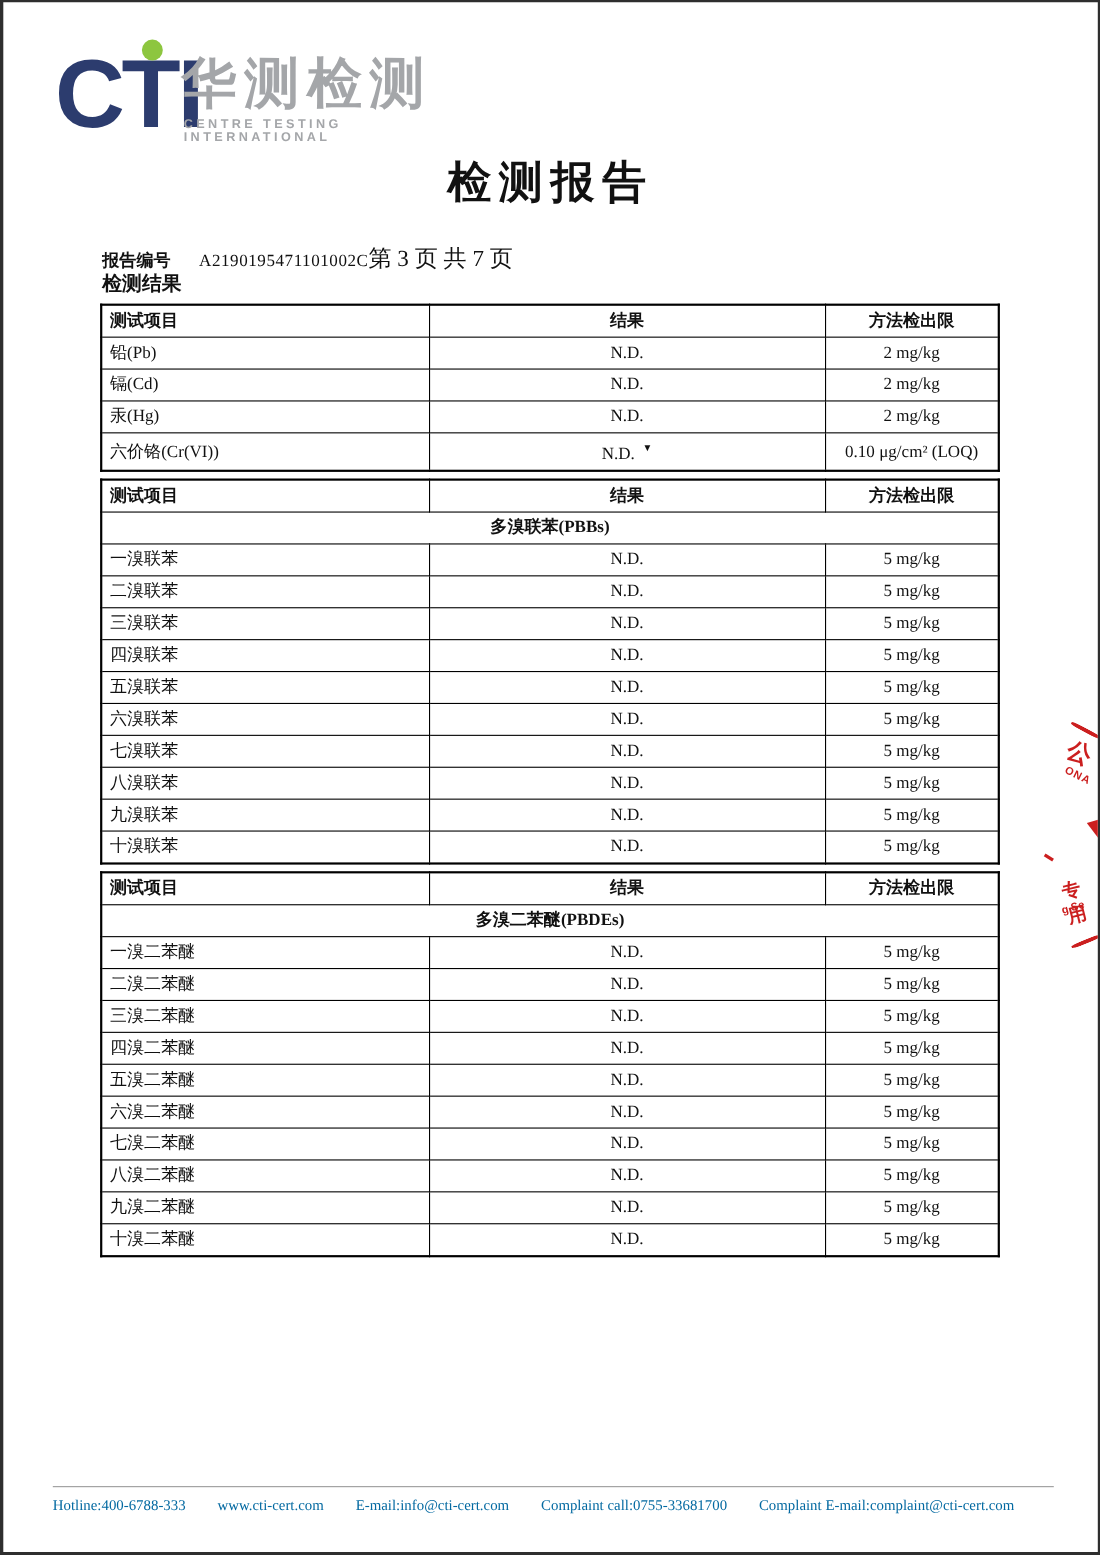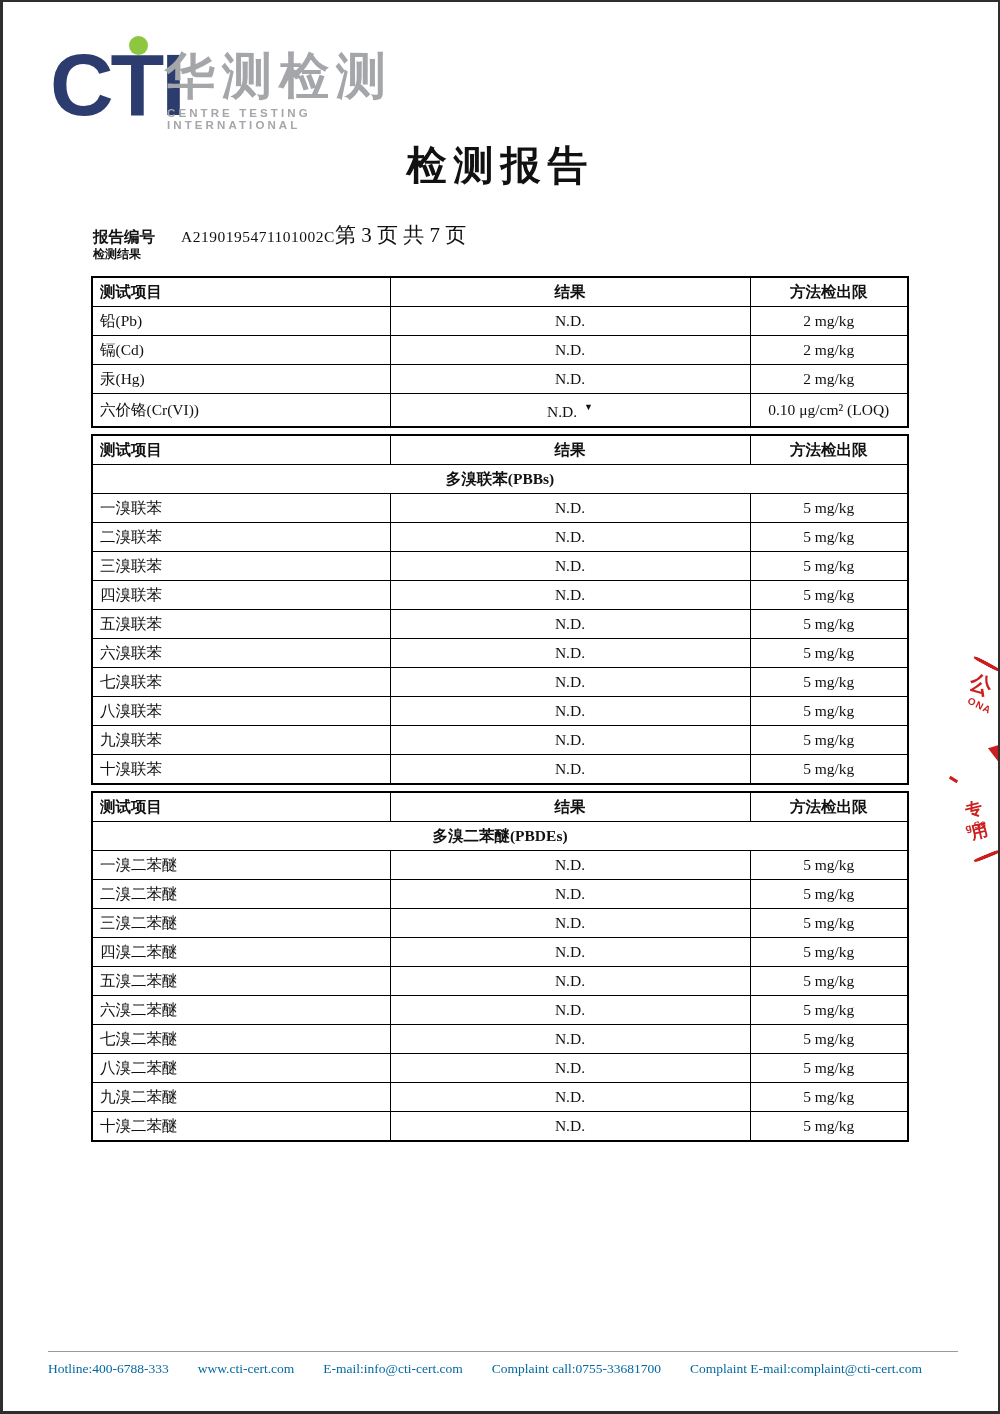--- a/index.html
+++ b/index.html
@@ -54,21 +54,21 @@
     position: absolute; left: 90px; top: 219px; width: 826px;
     display: flex; justify-content: flex-start; align-items: baseline;
     font-size: 15.5px;
   }
   .meta-left { display: flex; align-items: baseline; }
   .meta-label { font-weight: bold; }
   .meta-value { margin-left: 26px; font-family: "Liberation Serif", serif; letter-spacing: 0.5px; }
   .page-info { font-size: 21px; }
   .section-label {
     position: absolute; left: 90px; top: 244px;
-    font-size: 12px; font-weight: bold;
+    font-size: 18px; font-weight: bold;
   }
 
   
   .tables { position: absolute; left: 88px; top: 274px; width: 816px; }
   table.rtable {
     width: 100%;
     border-collapse: collapse;
     table-layout: fixed;
     border: 2px solid #000;
     margin-bottom: 6px;

